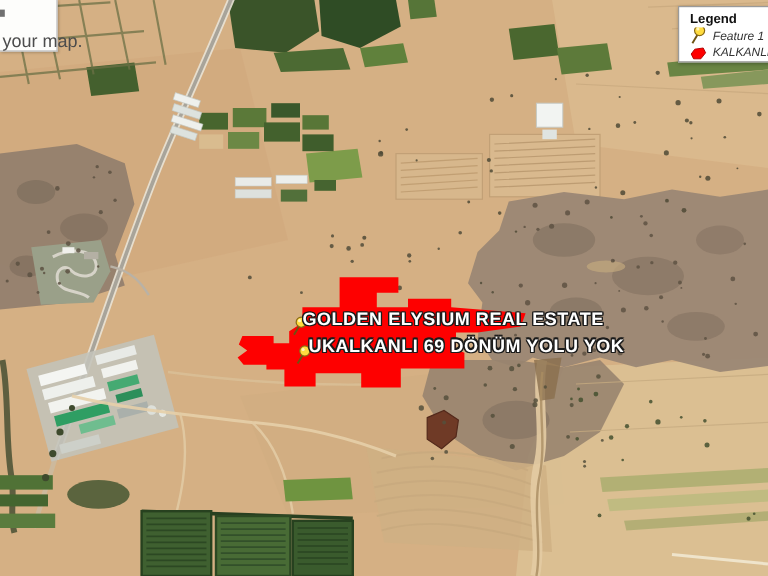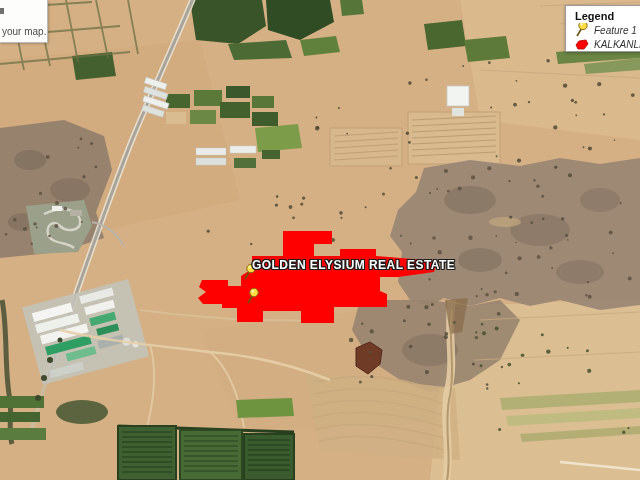--- a/index.html
+++ b/index.html
@@ -1,36 +1,36 @@
 <!DOCTYPE html>
 <html><head>
 <meta charset="utf-8">
 <style>
   html,body{margin:0;padding:0;background:#222;}
   #stage{position:relative;width:640px;height:480px;overflow:hidden;
     font-family:"Liberation Sans",sans-serif;background:#d5b084;}
   #terrain{position:absolute;left:0;top:0;}
   .placemark-label{position:absolute;white-space:nowrap;font-weight:bold;
-    font-size:12px;letter-spacing:.45px;color:#fff;cursor:default;
+    font-size:15px;letter-spacing:.45px;color:#fff;cursor:default;
     text-shadow:-1px 0 0 #1c1c1c,1px 0 0 #1c1c1c,0 -1px 0 #1c1c1c,0 1px 0 #1c1c1c,
      -1px -1px 0 #1c1c1c,1px 1px 0 #1c1c1c,-1px 1px 0 #1c1c1c,1px -1px 0 #1c1c1c;}
   #label-1{left:252px;top:258px;}
   #label-2{left:257px;top:280px;}
   #legend{position:absolute;left:565px;top:5px;width:120px;height:47px;
     background:#ffffff;border:1px solid #9a9a9a;box-shadow:0 1px 3px rgba(0,0,0,.3);
     padding:4px 0 0 9px;box-sizing:border-box;}
   #legend .legend-title{font-weight:bold;font-size:11px;color:#111;margin-bottom:2px;}
   .legend-item{display:flex;align-items:center;height:13px;margin-bottom:1px;}
   .legend-item svg{flex:0 0 15px;margin-right:4px;}
   .legend-item span{font-size:10px;color:#333;white-space:nowrap;font-style:italic;}
   #info-popup{position:absolute;left:0;top:0;width:47px;height:42px;
     background:#fdfdfb;border-right:1px solid #b8b8b8;border-bottom:1px solid #b8b8b8;
     box-shadow:1px 1px 2px rgba(0,0,0,.2);}
   #info-popup .frag{position:absolute;left:0;top:8px;width:4px;height:6px;background:#707070;}
-  #info-popup .txt{position:absolute;left:2px;top:26px;font-size:10px;color:#4c4c4c;white-space:nowrap;text-align:center;}
+  #info-popup .txt{position:absolute;left:2px;top:26px;font-size:15px;color:#4c4c4c;white-space:nowrap;text-align:center;}
 </style>
 </head>
 <body>
 
 <div id="stage">
 
   <svg id="terrain" width="640" height="480" viewBox="0 0 640 480">
     <defs>
       <g id="pushpin">
         <path d="M0,0 L4.5,-7.5" stroke="#6d5312" stroke-width="1.6" fill="none"></path>
@@ -349,20 +349,21 @@
 
     <g>
       <polygon points="283,231 332,231 332,244 314,244 314,256 340,256 340,249 376,249 376,256 438,261 434,272 398,277 380,277 380,291 387,294 387,307 334,307 334,323 301,323 301,311 263,311 263,322 237,322 237,308 222,308 222,304 203,304 198,298 206,292 199,287 202,280 228,280 228,286 241,286 241,276 252,269 252,256 283,256" fill="#fe0000"></polygon>
     </g>
 
     <use href="#pushpin" transform="translate(245,279)"></use>
     <use href="#pushpin" transform="translate(248,303)"></use>
   </svg>
 
   <div id="label-1" class="placemark-label">GOLDEN ELYSIUM REAL ESTATE</div>
+  <div id="label-2" class="placemark-label">UKALKANLI 69 DÖNÜM YOLU YOK</div>
 
   <div id="legend">
     <div class="legend-title">Legend</div>
     <div class="legend-item">
       <svg width="15" height="15" viewBox="0 0 15 15">
         <use href="#pushpin" transform="translate(2,13)"></use>
       </svg>
       <span>Feature 1</span>
     </div>
     <div class="legend-item">

